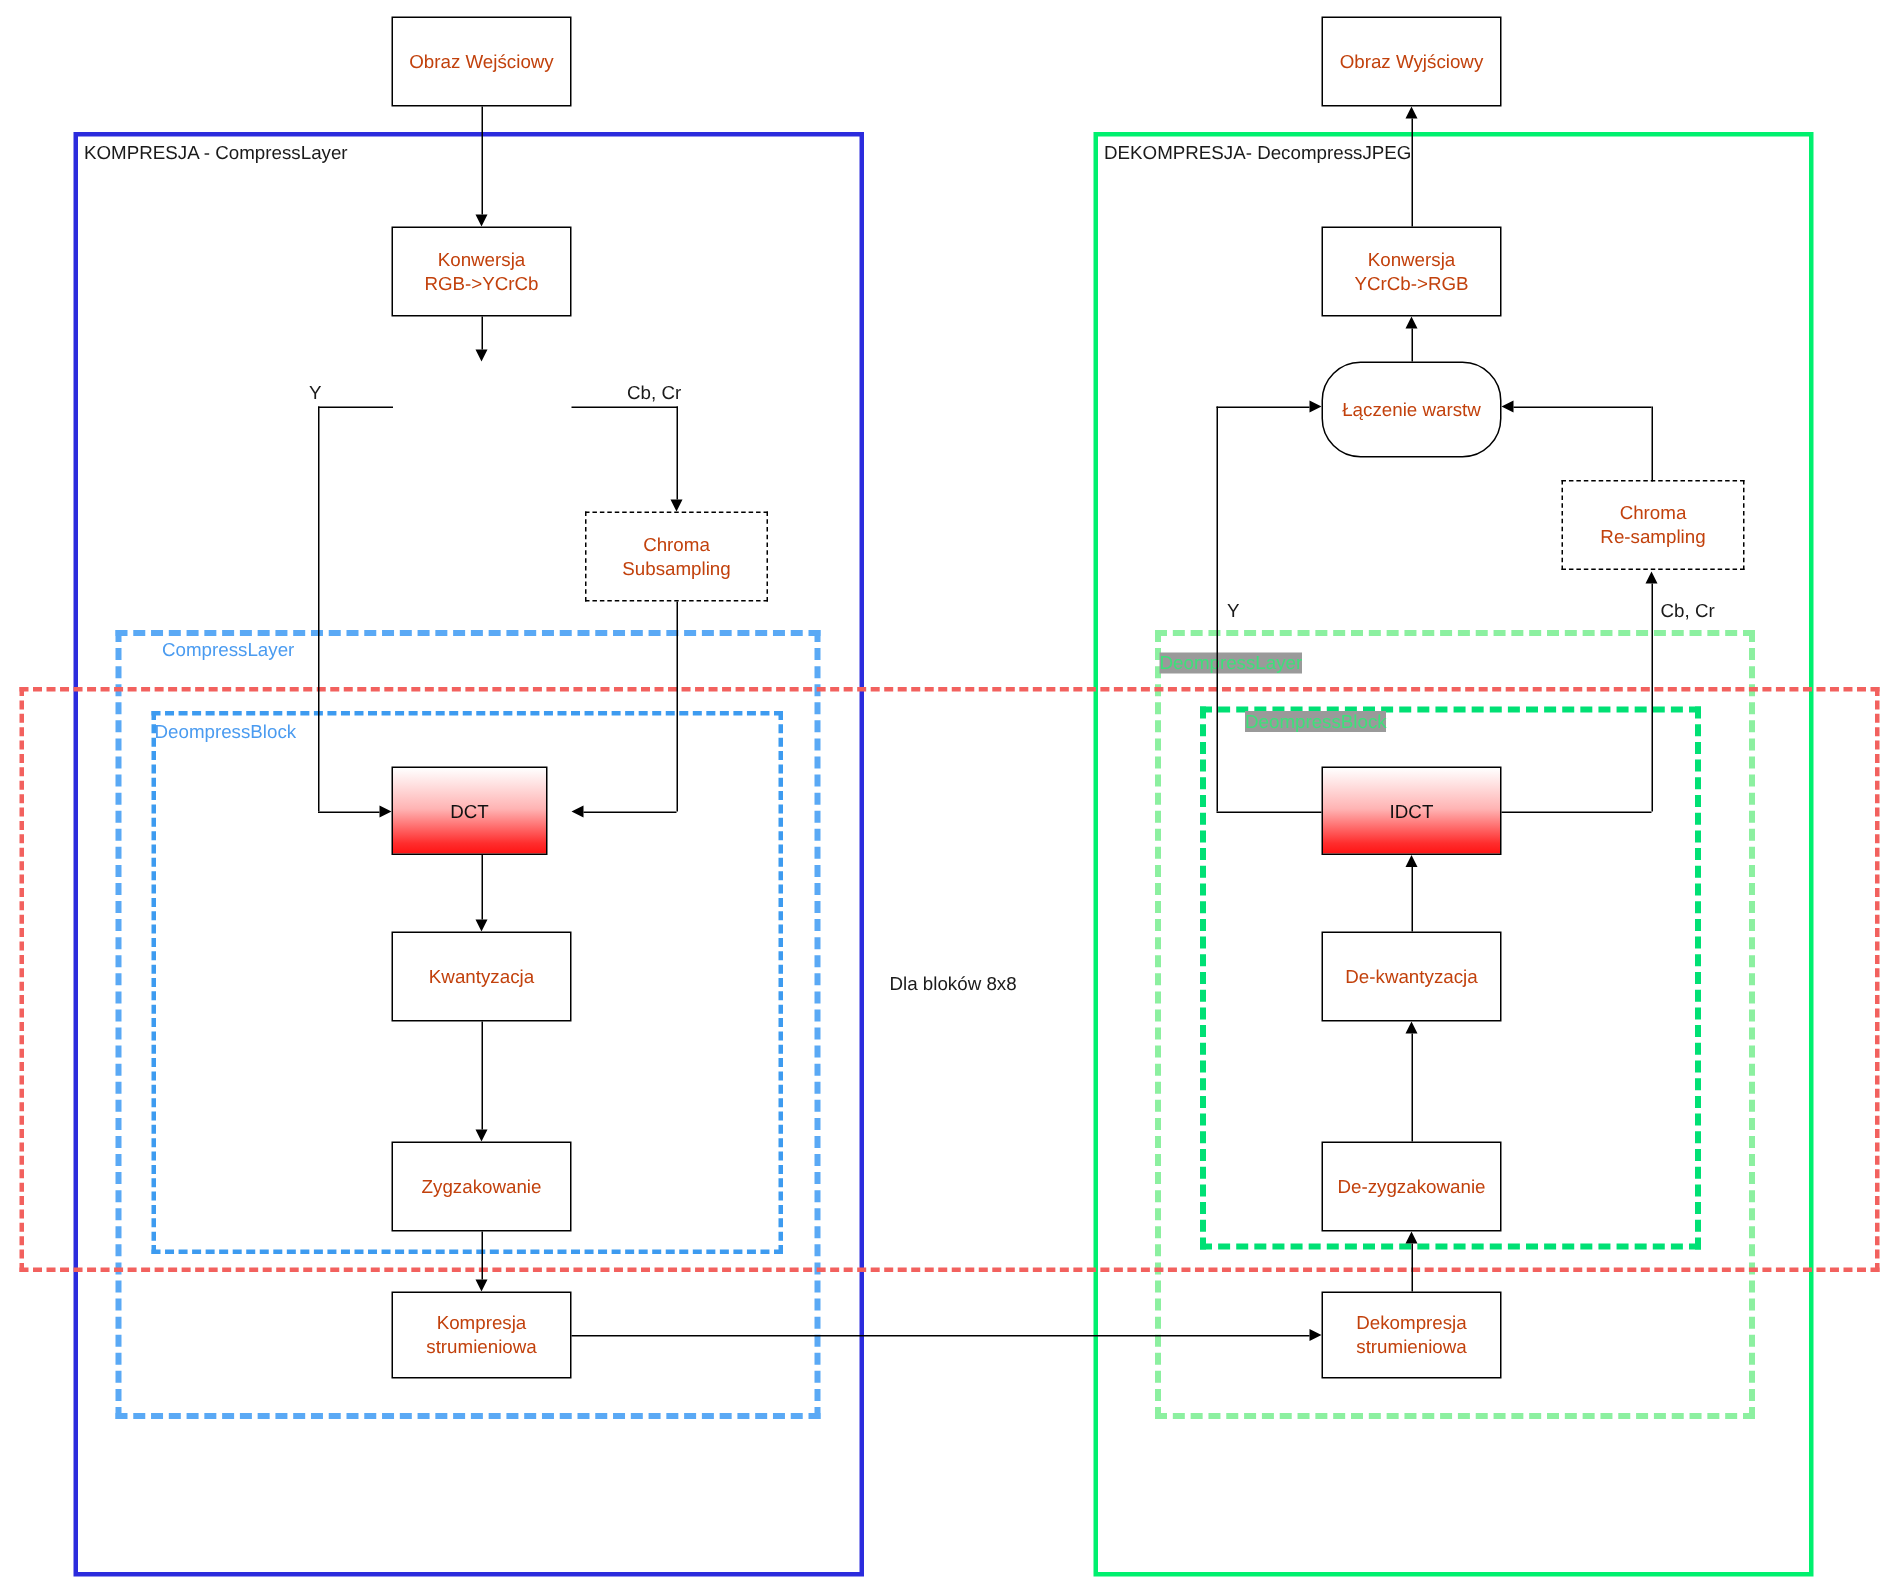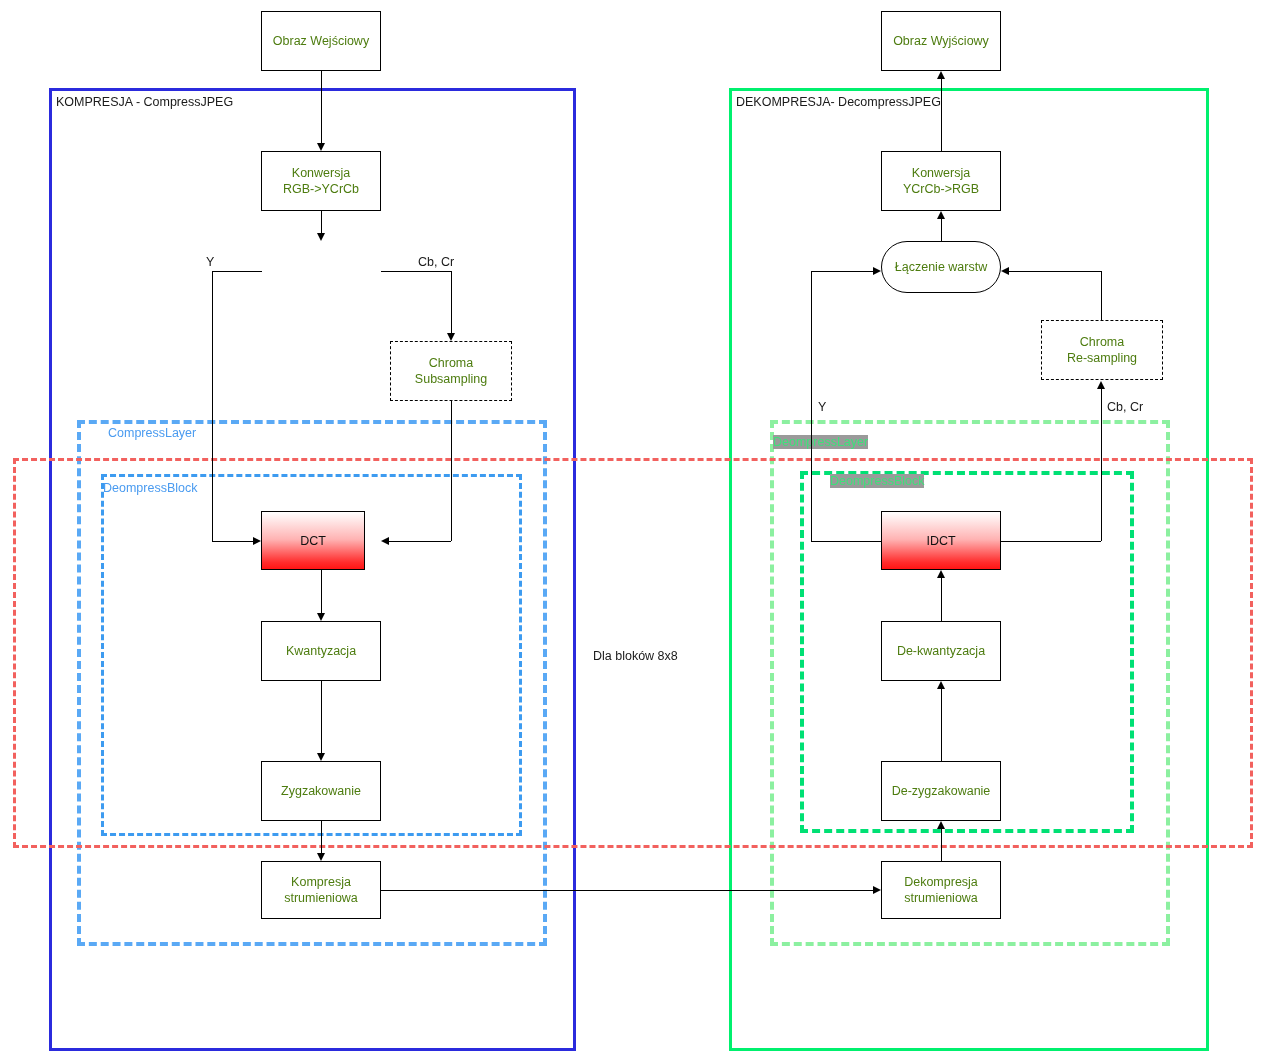--- a/index.html
+++ b/index.html
@@ -5,21 +5,21 @@
   html,body{margin:0;padding:0;background:#ffffff;}
   body{font-family:"Liberation Sans", sans-serif;}
   #canvas{position:relative;width:1264px;height:1063px;background:#fff;overflow:hidden;}
 
   
   .node{
     position:absolute;box-sizing:border-box;
     border:1px solid #000;background:#ffffff;
     display:flex;align-items:center;justify-content:center;
     text-align:center;line-height:1.28;
-    font-size:12.5px;color:#4d7c0f;
+    font-size:12.5px;color:#c2410c;
     white-space:pre-line;
   }
   .node.dashed{border:1px dashed #000;}
   .node.hot{
     border:1px solid #000;
     background:linear-gradient(to bottom,#ffffff 0%,#ffb3b3 48%,#ff2d2d 88%,#ff1414 100%);
     color:#111;
   }
 
   
@@ -47,21 +47,21 @@
   .cap-blue{color:#4a9bf0;}
   .cap-green{color:#3ee07a;background:#9a9a9a;}
   .cap-title{font-size:12.5px;color:#1a1a1a;}
 </style>
 </head>
 <body>
 
 <div id="canvas">
 
   <div class="frame frame-solid-blue" style="left:49px;top:88px;width:527px;height:963px;"></div>
-  <div class="cap cap-title" style="left:56px;top:95px;">KOMPRESJA - CompressJPEG</div>
+  <div class="cap cap-title" style="left:56px;top:95px;">KOMPRESJA - CompressLayer</div>
 
   <div class="frame frame-solid-green" style="left:729px;top:88px;width:480px;height:963px;"></div>
   <div class="cap cap-title" style="left:736px;top:95px;">DEKOMPRESJA- DecompressJPEG</div>
 
   <div class="frame frame-dash-lblue" style="left:77px;top:420px;width:470px;height:526px;"></div>
   <div class="cap cap-blue" style="left:80px;top:426px;margin-left:28px;">CompressLayer</div>
 
   <div class="frame frame-dash-blue" style="left:101px;top:474px;width:421px;height:362px;"></div>
   <div class="cap cap-blue" style="left:103px;top:481px;">DeompressBlock</div>
 
@@ -90,21 +90,21 @@
   <div class="node" style="left:261px;top:621px;width:120px;height:60px;">Kwantyzacja</div>
 
   <div class="node" style="left:261px;top:861px;width:120px;height:58px;">Kompresja
 strumieniowa</div>
 
   <div class="node" style="left:881px;top:11px;width:120px;height:60px;text-align:center;">Obraz Wyjściowy</div>
 
   <div class="node" style="left:881px;top:151px;width:120px;height:60px;">Konwersja
 YCrCb-&gt;RGB</div>
 
-  <div class="node" style="left:881px;top:241px;width:120px;height:52px;border-radius:26px;">Łączenie warstw</div>
+  <div class="node" style="left:881px;top:241px;width:120px;height:64px;border-radius:26px;">Łączenie warstw</div>
 
   <div class="node dashed" style="left:1041px;top:320px;width:122px;height:60px;">Chroma
 Re-sampling</div>
 
   <div class="node hot" style="left:881px;top:511px;width:120px;height:59px;">IDCT</div>
 
   <div class="node" style="left:881px;top:621px;width:120px;height:60px;">De-kwantyzacja</div>
 
   <div class="node" style="left:881px;top:761px;width:120px;height:60px;">De-zygzakowanie</div>
 

